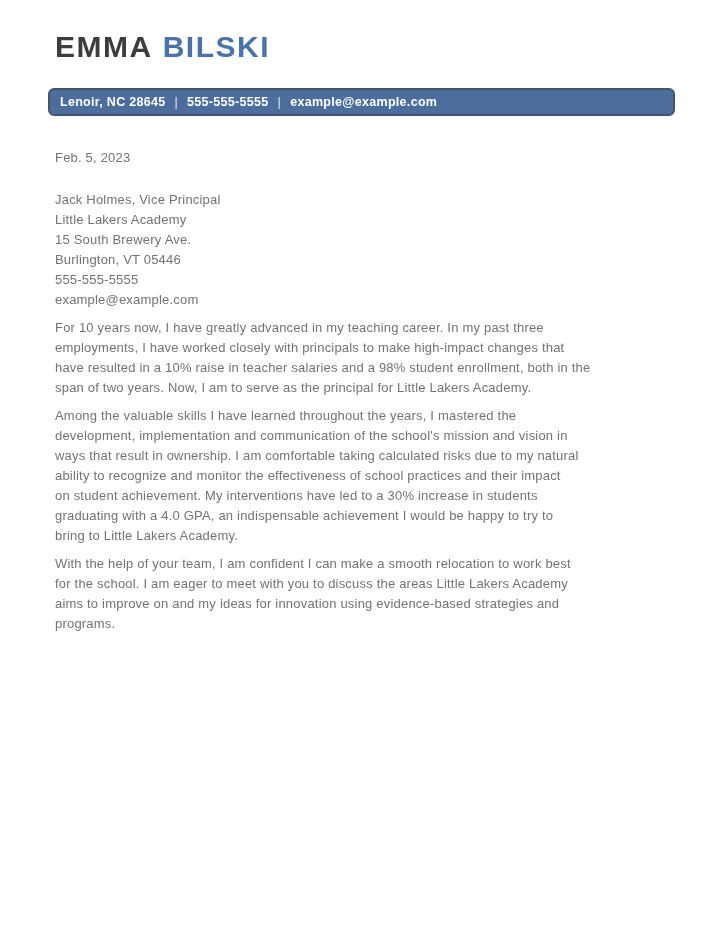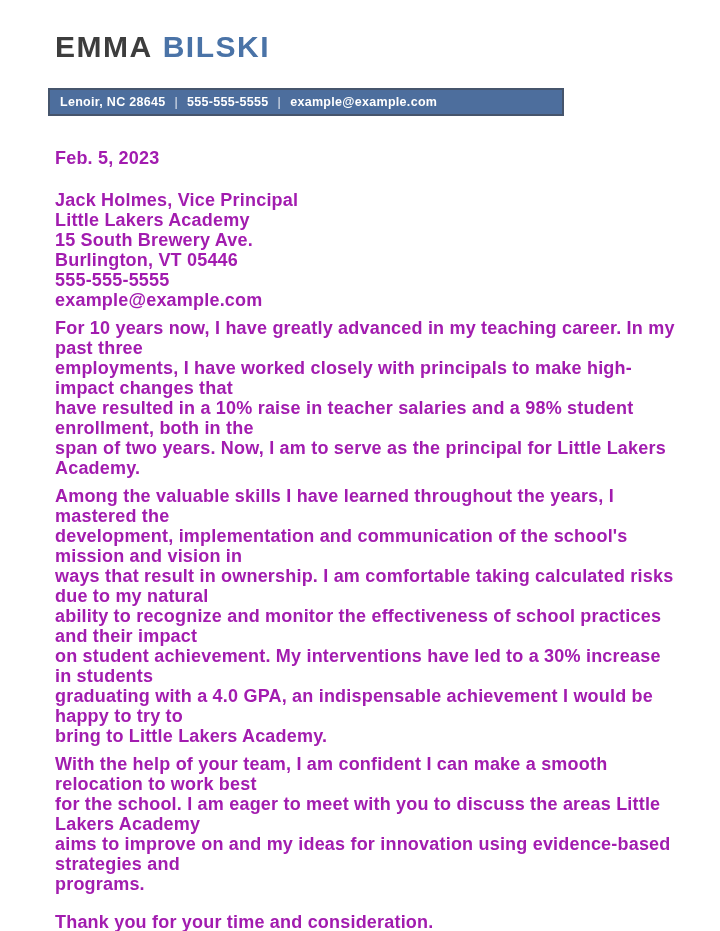--- a/index.html
+++ b/index.html
@@ -1,15 +1,15 @@
 <!DOCTYPE html>
 <html><head>
 <meta charset="utf-8">
 <style>
-  * { margin: 0; padding: 0; box-sizing: border-box; }
+  * { margin: 0; padding: 0; box-sizing: border-box; border-radius: 6px; }
   html, body { background: #ffffff; }
   body {
     width: 720px;
     height: 931px;
     font-family: "Liberation Sans", sans-serif;
     color: #707070;
     overflow: hidden;
   }
   .page {
     width: 720px;
@@ -25,46 +25,45 @@
     letter-spacing: 1.5px;
     color: #3d3d3d;
     white-space: nowrap;
   }
   .name .first { color: #3d3d3d; margin-right: 10px; }
   .name .last  { color: #4a73a7; }
   
   .contact-bar {
     margin-top: 24px;
     margin-left: -7px;
-    width: 516px;
+    width: 627px;
     height: 28px;
     background: #4d6e9d;
     border: 2px solid #46556c;
     display: flex;
     align-items: center;
     padding: 0 10px;
     color: #ffffff;
     font-size: 12.5px;
     font-weight: 700;
     letter-spacing: 0.3px;
     white-space: nowrap;
   }
   .contact-bar .sep {
     margin: 0 9px;
     font-weight: 400;
     opacity: 0.85;
   }
   
   .letter {
     width: 625px;
-    font-size: 18px;
+    font-size: 13px;
     line-height: 20px;
     letter-spacing: 0.2px;
-    color: #a21caf;
-    font-weight: bold;
+    color: #737373;
   }
   .date        { margin-top: 32px; }
   .recipient   { margin-top: 22px; white-space: pre-line; }
   .salutation  { margin-top: 27px; }
   .para        { margin-top: 8px; white-space: pre-line; }
   .closing     { margin-top: 18px; }
   .signoff     { margin-top: 18px; white-space: pre-line; }
 </style>
 </head>
 <body>
@@ -105,17 +104,16 @@
 ability to recognize and monitor the effectiveness of school practices and their impact
 on student achievement. My interventions have led to a 30% increase in students
 graduating with a 4.0 GPA, an indispensable achievement I would be happy to try to
 bring to Little Lakers Academy.</p>
 
     <p class="para">With the help of your team, I am confident I can make a smooth relocation to work best
 for the school. I am eager to meet with you to discuss the areas Little Lakers Academy
 aims to improve on and my ideas for innovation using evidence-based strategies and
 programs.</p>
 
-    <p class="closing">Thank you for your time and consideration.</p>
 
   </div>
 
 </div>
 
 </body></html>

